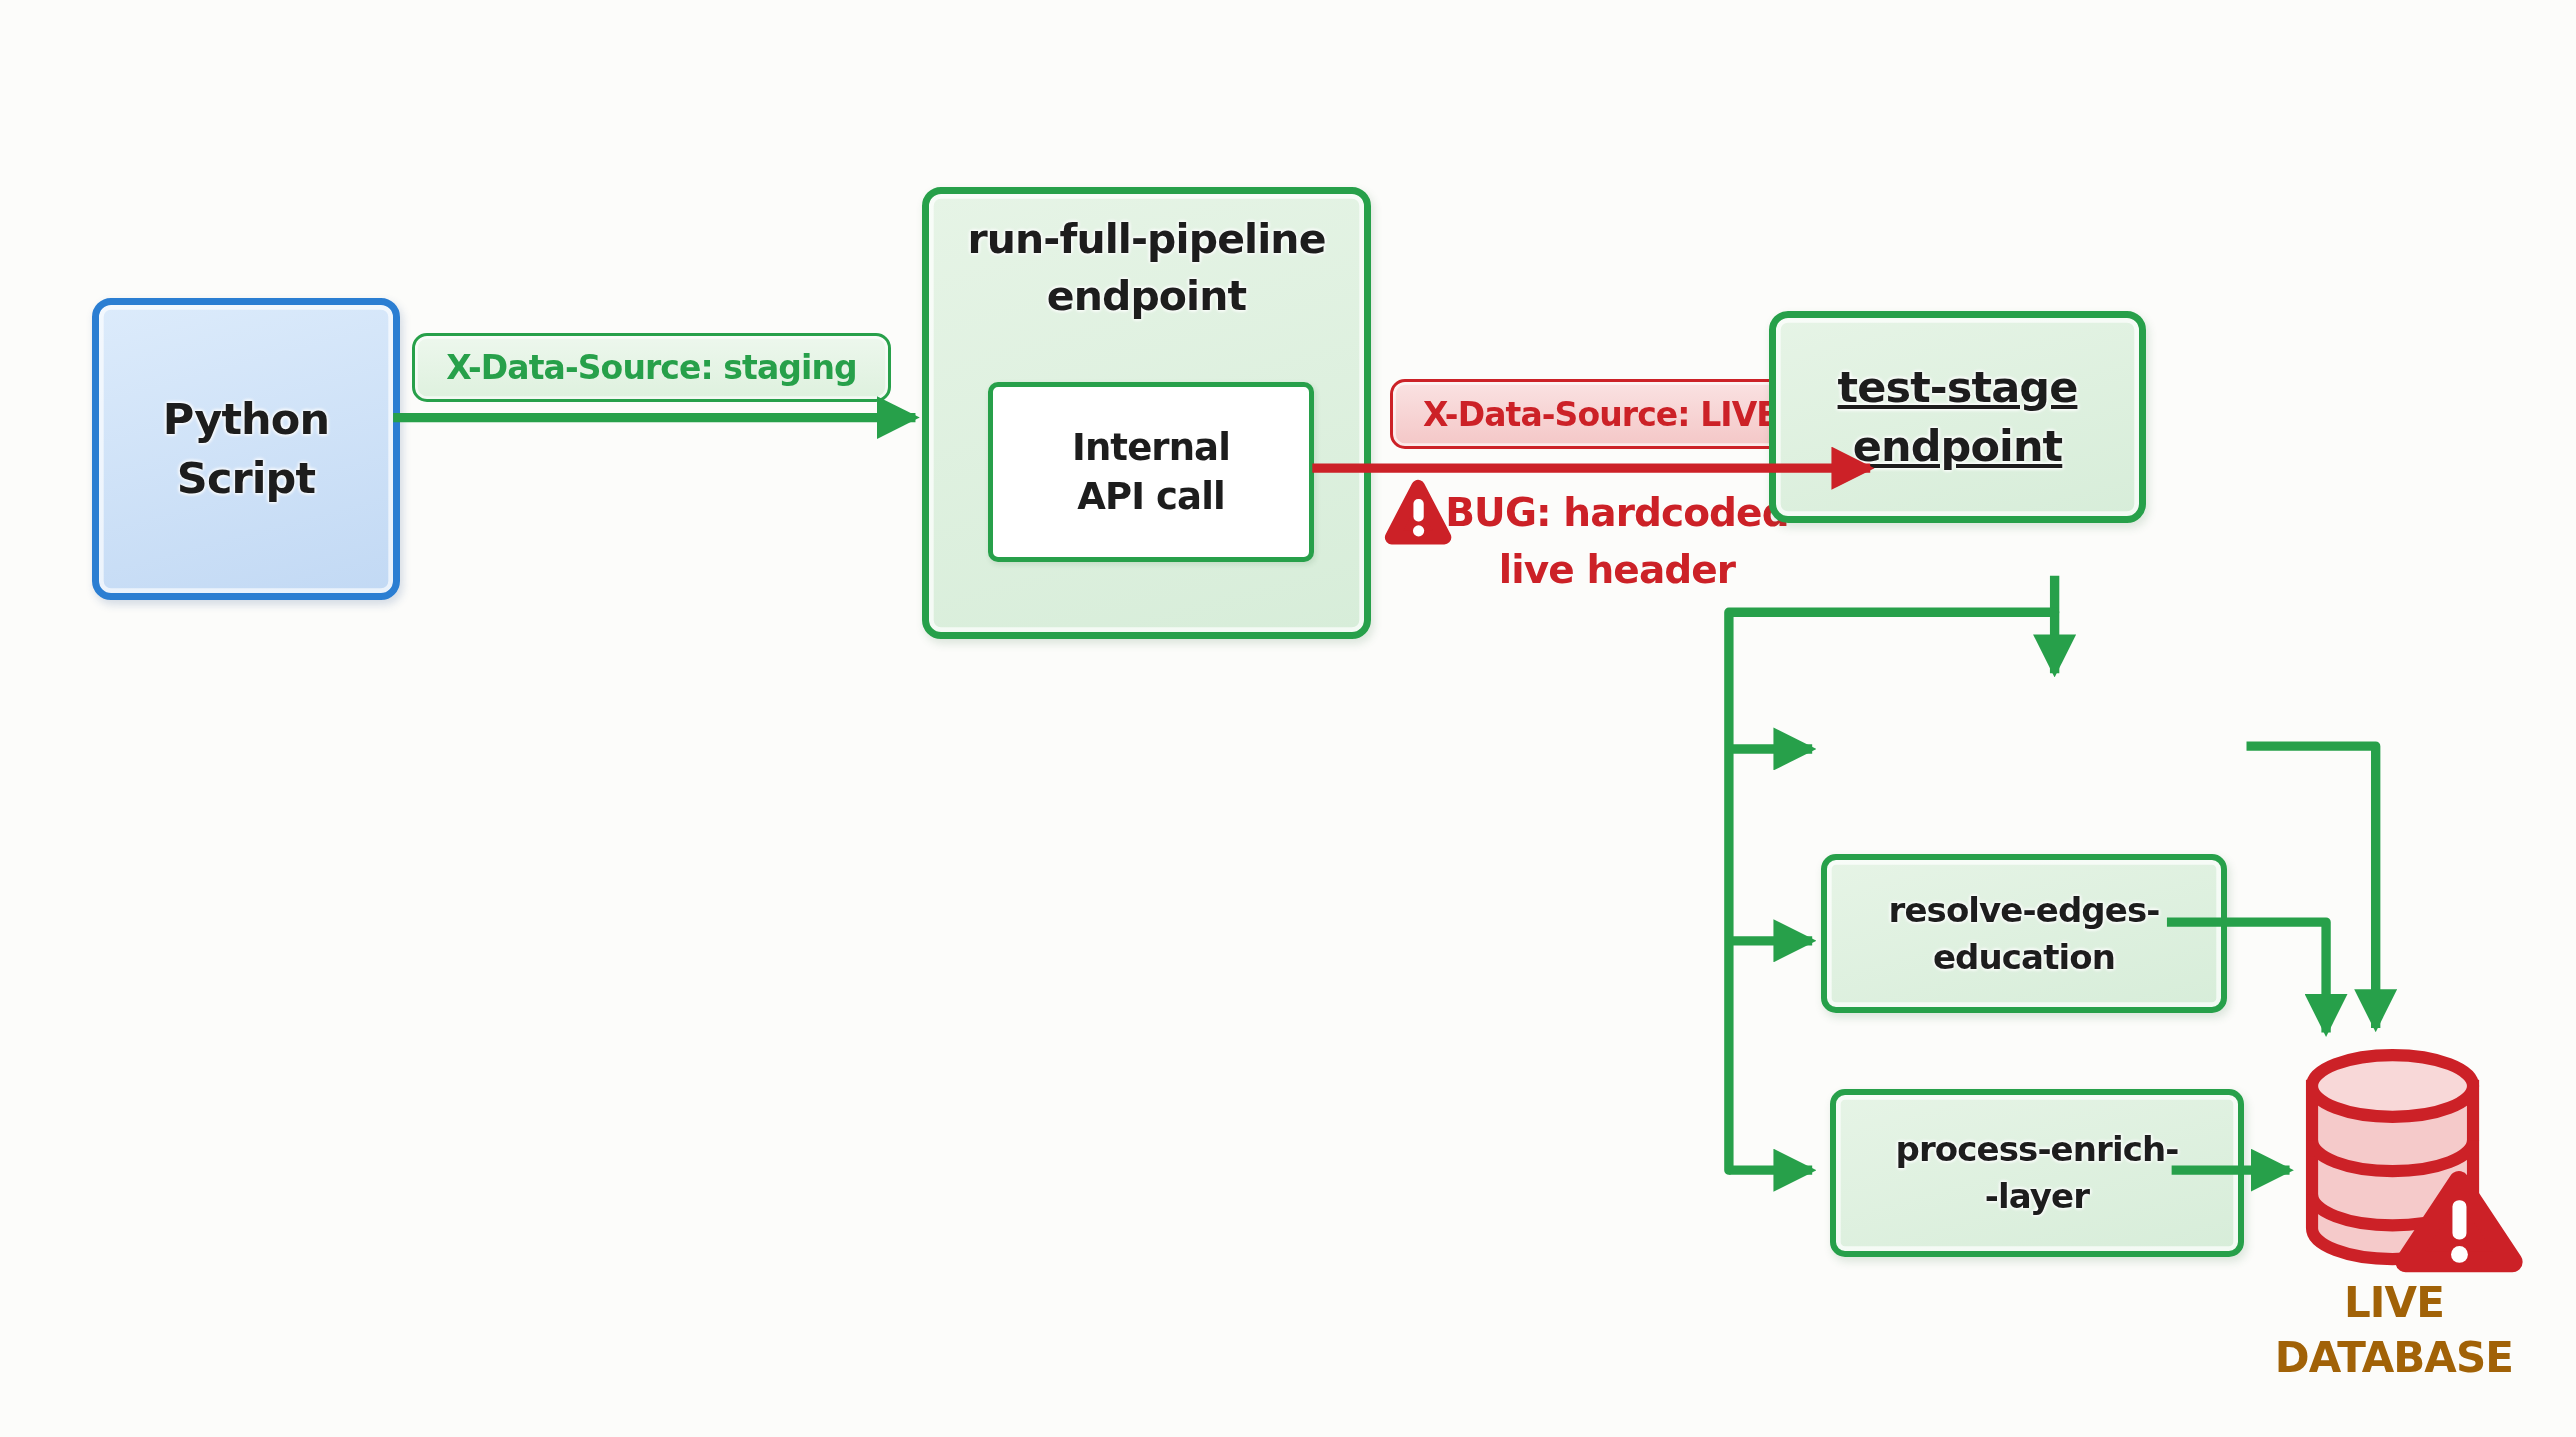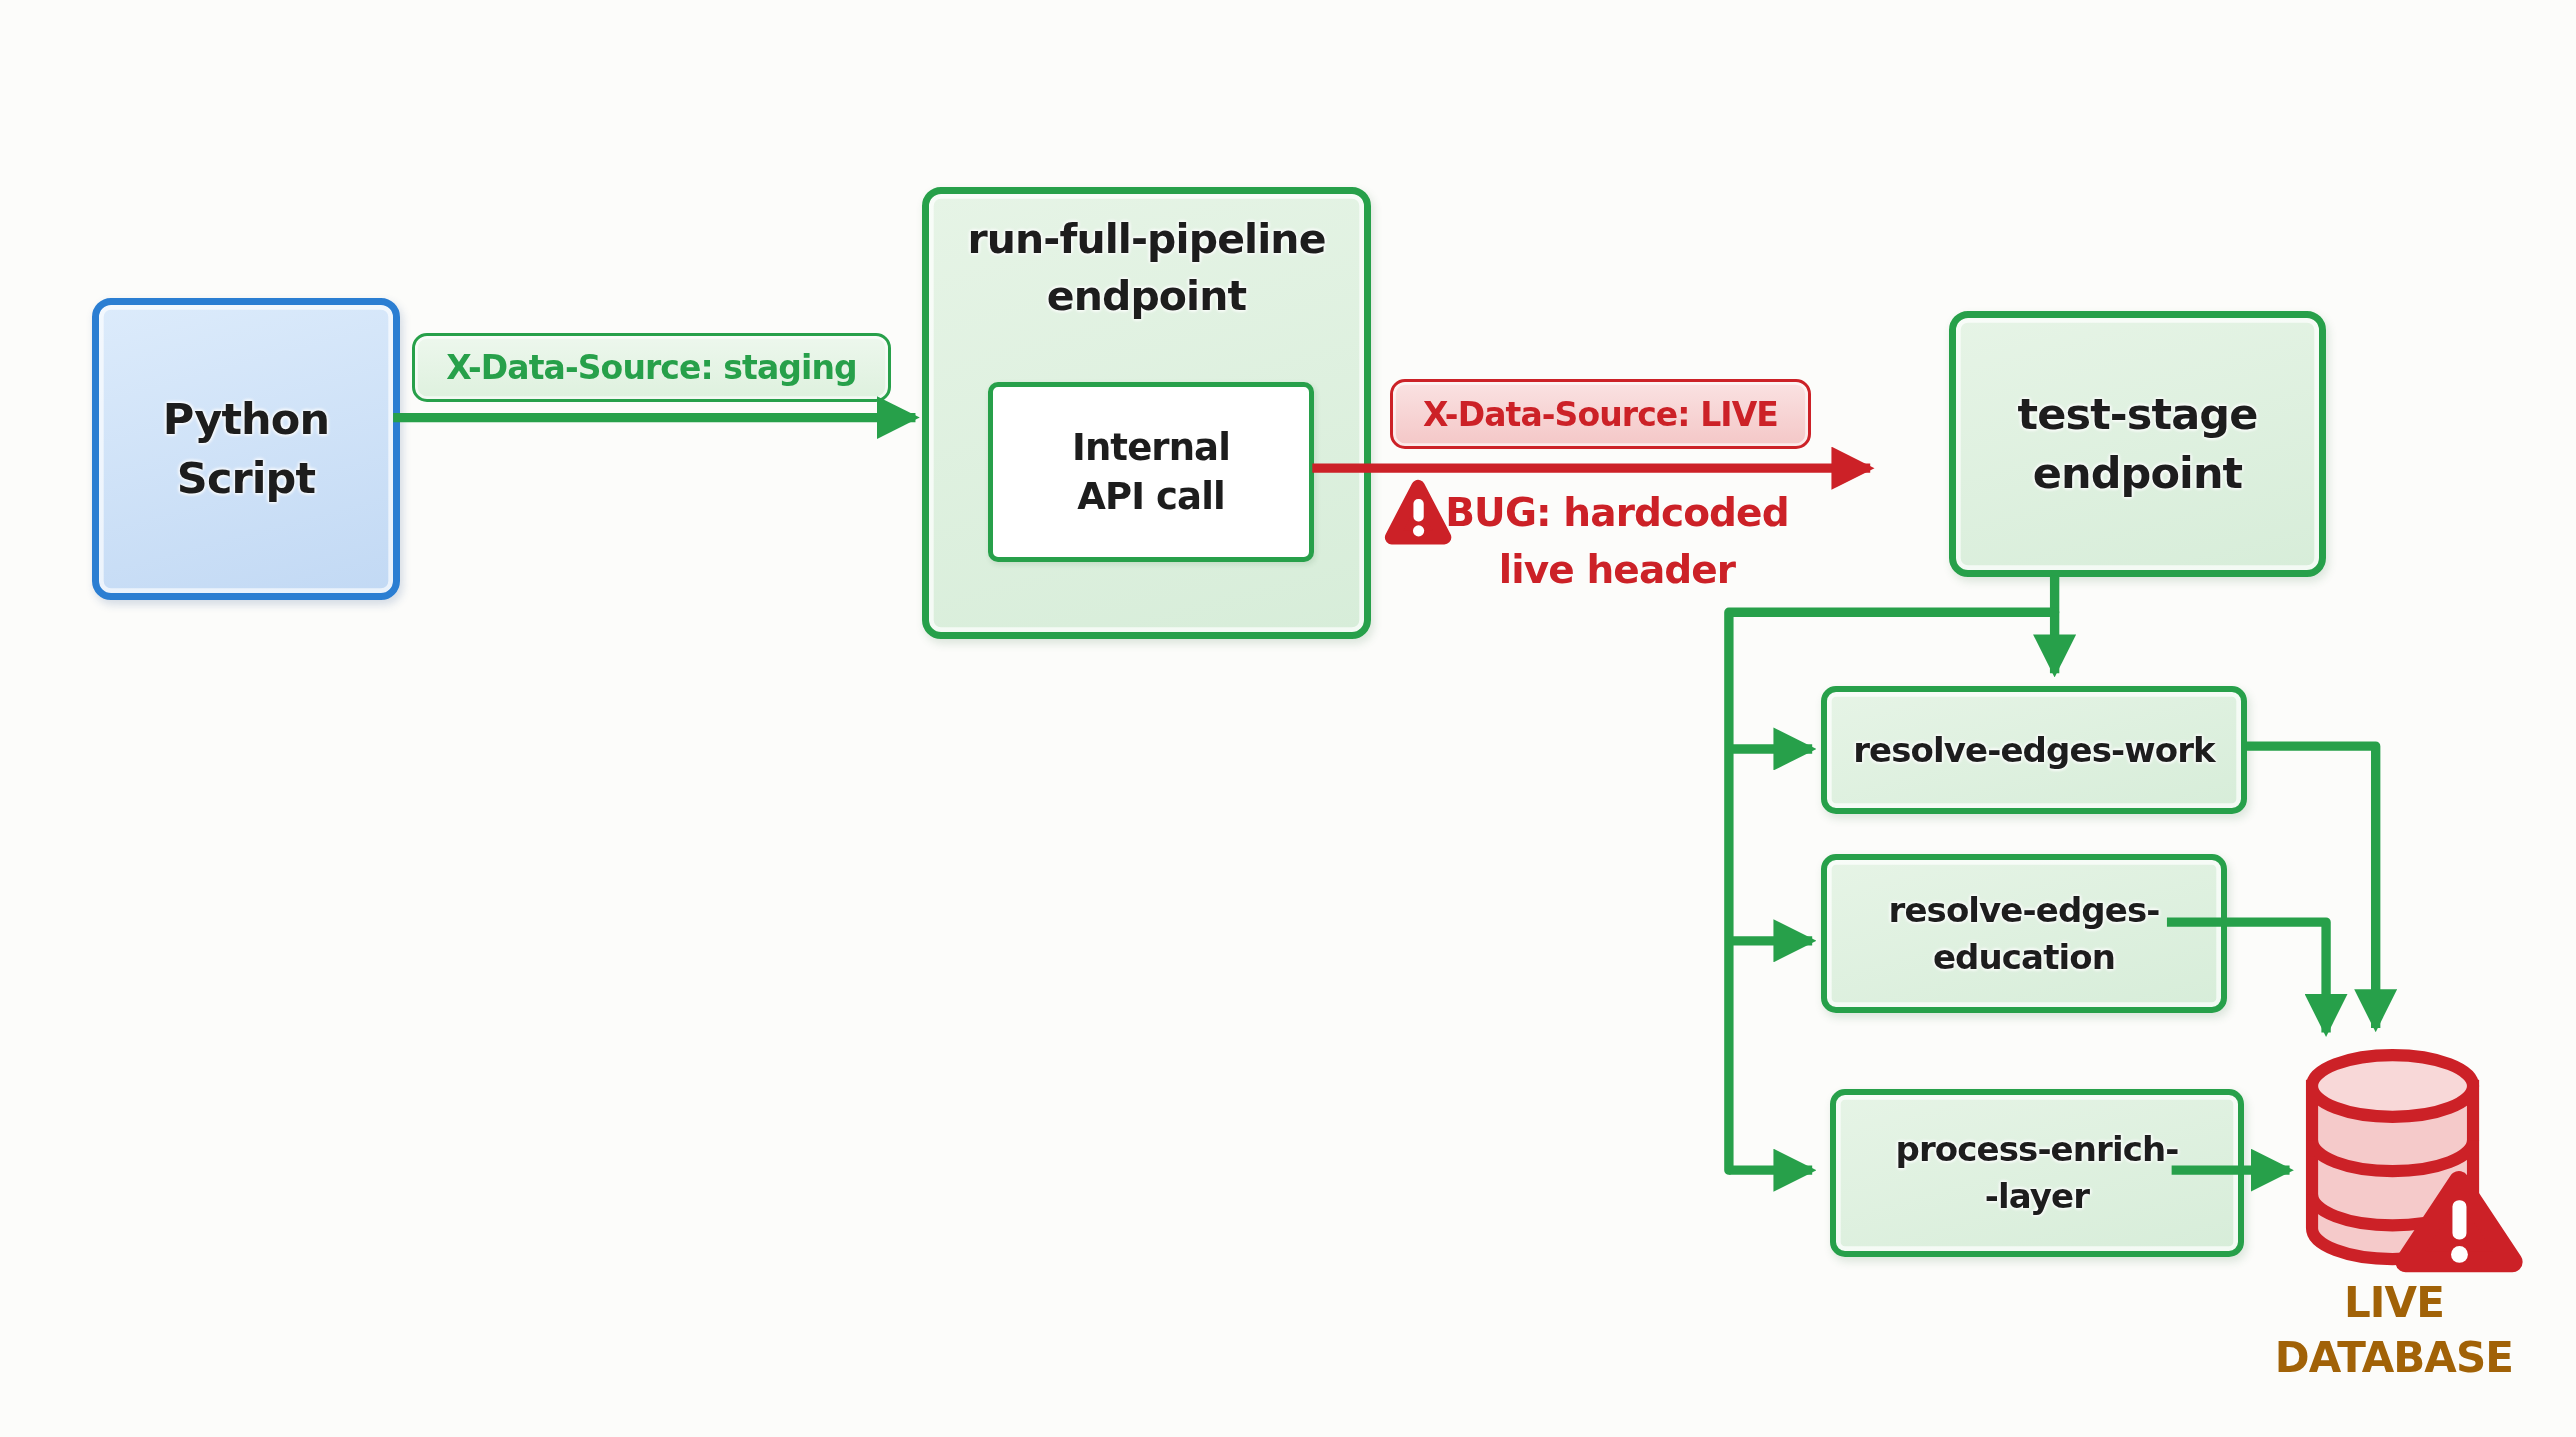--- a/index.html
+++ b/index.html
@@ -67,24 +67,23 @@
   </div>
 
   <div class="node white-node" style="left:988px; top:382px; width:326px; height:180px; font-size:37px; line-height:1.33;">Internal
 API call</div>
 
   <div class="pill pill-red" style="left:1390px; top:379px; width:421px; height:70px;">X-Data-Source: LIVE</div>
 
   <div class="note" style="left:1430px; top:485px; width:374px;">BUG: hardcoded
 live header</div>
 
-  <div class="node green-node" style="left:1949px; top:311px; width:377px; height:266px; font-size:43px;">test-stage
+  <div class="node green-node" style="left:1769px; top:311px; width:377px; height:212px; font-size:43px;text-decoration:underline;">test-stage
 endpoint</div>
 
-  <div class="node green-node small" style="left:1821px; top:686px; width:426px; height:128px;">resolve-edges-work</div>
 
   <div class="node green-node small" style="left:1821px; top:854px; width:406px; height:159px;">resolve-edges-
 education</div>
 
   <div class="node green-node small" style="left:1830px; top:1089px; width:414px; height:168px;">process-enrich-
 -layer</div>
 
   <div class="db-label" style="left:2216px; top:1275px; width:356px;">LIVE
 DATABASE</div>
 

